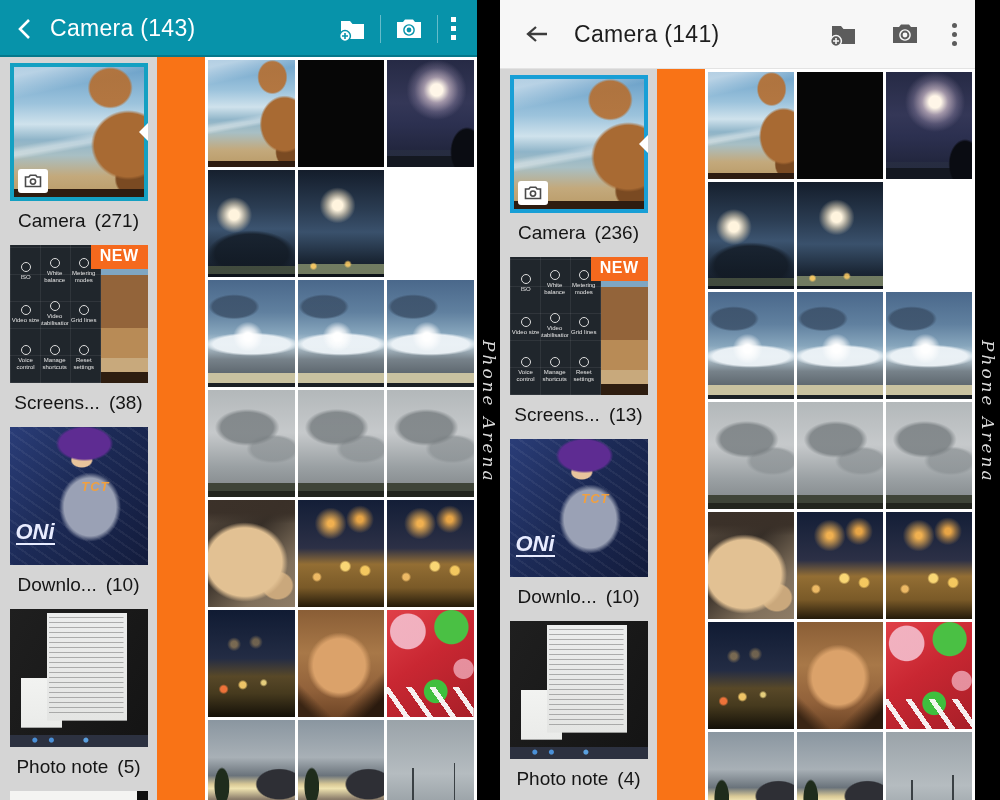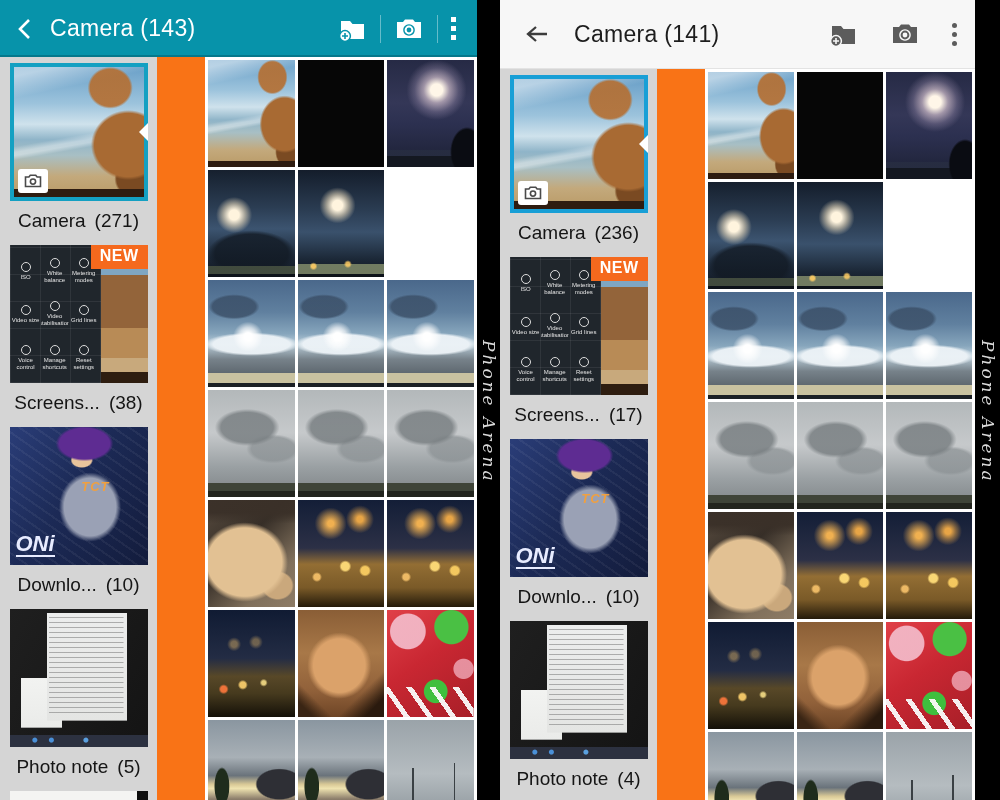--- a/index.html
+++ b/index.html
@@ -169,21 +169,21 @@
     color:#e4e4e4;font-size:6px;line-height:7px;text-align:center;overflow:hidden;}
   .tile i{width:8px;height:8px;border:1px solid #ddd;border-radius:50%;flex:none;}
   .ph-oni{background:
     radial-gradient(ellipse 26% 16% at 54% 12%,#5e2c92 0 70%,rgba(94,44,146,0) 80%),
     radial-gradient(ellipse 10% 7% at 52% 24%,#e9c49c 0 70%,rgba(233,196,156,0) 82%),
     radial-gradient(ellipse 34% 38% at 58% 58%,#9aa1b5 0 55%,rgba(154,161,181,0) 66%),
     radial-gradient(circle at 64% 48%,#e8832c 0 4px,rgba(232,131,44,0) 6px),
     radial-gradient(circle at 44% 66%,#e8832c 0 3px,rgba(232,131,44,0) 5px),
     repeating-linear-gradient(35deg,rgba(255,255,255,.05) 0 2px,rgba(0,0,0,0) 2px 9px),
     linear-gradient(125deg,#2a3d78 0%,#1c2a56 45%,#131c3c 100%);}
-  .oni-text{position:absolute;left:6px;bottom:8px;color:#e8ecff;font-size:22px;font-weight:700;
+  .oni-text{position:absolute;left:6px;bottom:20px;color:#e8ecff;font-size:22px;font-weight:700;
     font-style:italic;border-bottom:2px solid #e8ecff;line-height:22px;z-index:2;}
   .oni-text2{position:absolute;left:52%;top:38%;color:#f0a040;font-size:13px;font-weight:700;
     font-style:italic;z-index:2;letter-spacing:1px;}
   .ph-note{background:
     radial-gradient(circle at 18% 95%,#4a90d8 0 2px,rgba(0,0,0,0) 3px),
     radial-gradient(circle at 30% 95%,#4a90d8 0 2px,rgba(0,0,0,0) 3px),
     radial-gradient(circle at 55% 95%,#5aa0e0 0 2px,rgba(0,0,0,0) 3px),
     linear-gradient(to top,#2c3140 0 9%,rgba(0,0,0,0) 9%),
     repeating-linear-gradient(0deg,rgba(120,120,120,.55) 0 1px,rgba(0,0,0,0) 1px 5px) 62% 14%/54% 72% no-repeat,
     linear-gradient(#eceded,#e4e5e3) 64% 12%/58% 78% no-repeat,
@@ -430,21 +430,21 @@
                   <em style="font-style: normal;">Manage shortcuts</em>
                 </span>
                 <span class="tile">
                   <i></i>
                   <em style="font-style: normal;">Reset settings</em>
                 </span>
               </div>
             </div>
             <div class="album-label">
               <span>Screens...</span>
-              <span>(17)</span>
+              <span>(13)</span>
             </div>
           </div>
           <div class="album">
             <div class="thumb ph-oni">
               <span class="oni-text">ONi</span>
               <span class="oni-text2">TCT</span>
             </div>
             <div class="album-label">
               <span>Downlo...</span>
               <span>(10)</span>

